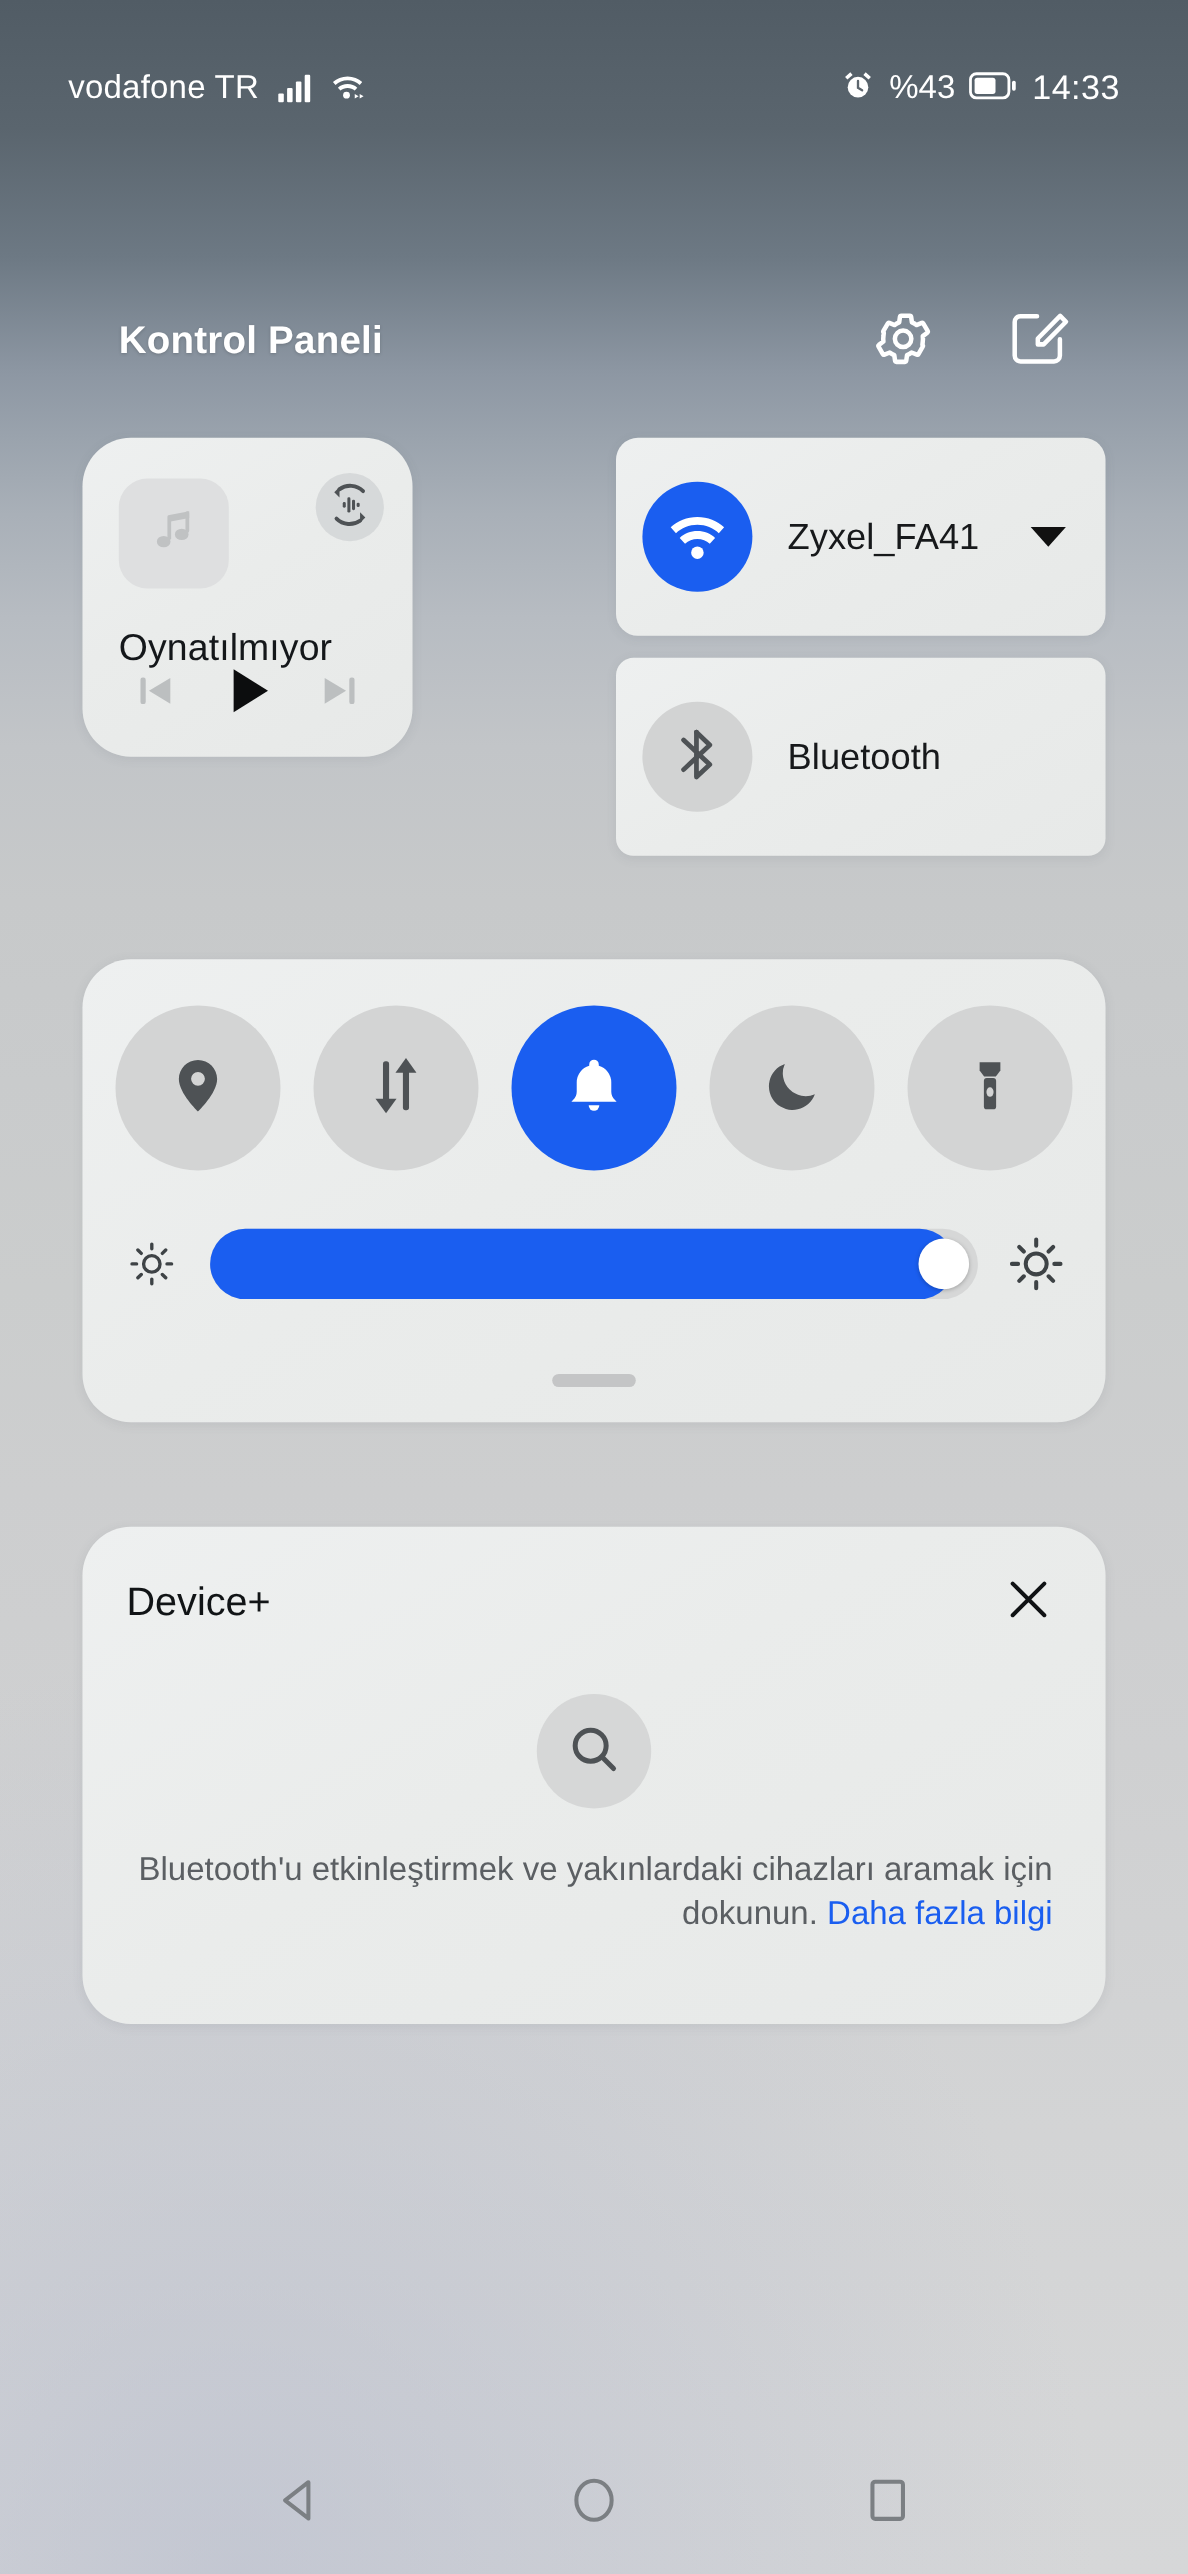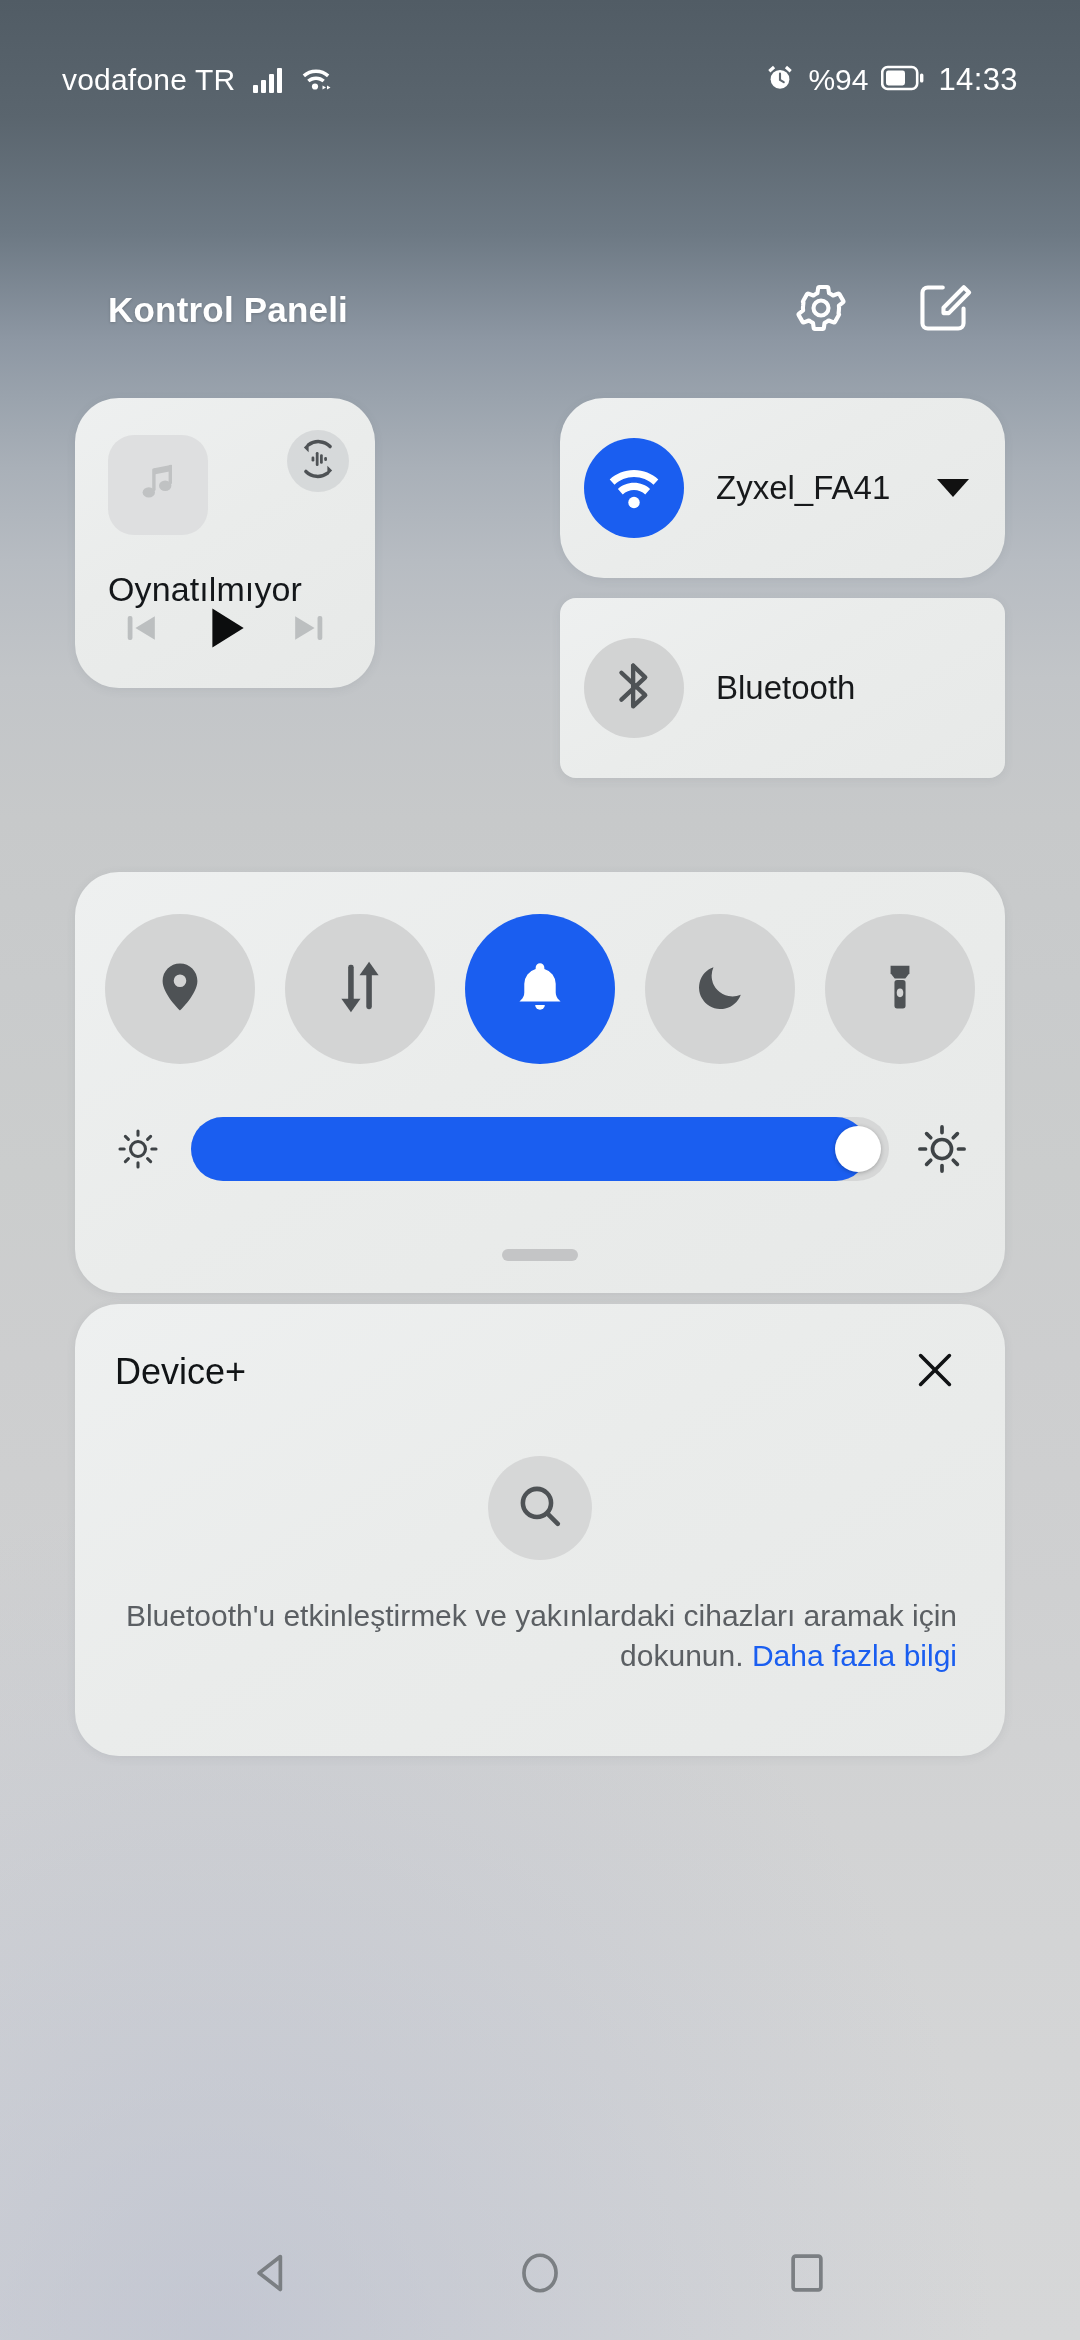--- a/index.html
+++ b/index.html
@@ -93,21 +93,21 @@
     font-size:34px; color:#14171a; letter-spacing:.1px; white-space:nowrap;
   }
   .media-controls{
     position:absolute; left:0; right:0; bottom:26px; height:64px;
     display:flex; align-items:center; justify-content:space-around;
     padding:0 26px;
   }
   .ctl{ width:64px; height:64px; display:flex; align-items:center; justify-content:center; }
 
   
-  #wifi-card{ left:560px; top:398px; width:445px; height:180px; }
+  #wifi-card{ left:560px; top:398px; width:445px; height:180px;border-radius:20px; }
   #bt-card{ left:560px; top:598px; width:445px; height:180px;border-radius:16px; }
   .tile-row{ position:absolute; inset:0; display:flex; align-items:center; padding-left:24px; }
   .tile-ic{
     width:100px; height:100px; border-radius:50%;
     display:flex; align-items:center; justify-content:center; flex:0 0 auto;
   }
   .tile-ic.on{ background:#1a5ef0; }
   .tile-ic.off{ background:#d2d3d3; }
   .tile-label{
     font-size:33px; color:#17191b; margin-left:32px;
@@ -149,21 +149,21 @@
     position:absolute; top:50%; transform:translate(-50%,-50%);
     width:46px; height:46px; border-radius:50%; background:#fff;
     box-shadow:0 1px 4px rgba(0,0,0,.25);
   }
   .grabber{
     position:absolute; left:50%; transform:translateX(-50%);
     bottom:32px; width:76px; height:12px; border-radius:6px; background:#c4c5c6;
   }
 
   
-  #device-card{ left:75px; top:1304px; width:930px; height:452px; }
+  #device-card{ left:75px; top:1388px; width:930px; height:452px; }
   .dev-head{
     position:absolute; left:40px; right:40px; top:36px; height:64px;
     display:flex; align-items:center; justify-content:space-between;
   }
   .dev-title{ font-size:36px; color:#111416; }
   .dev-close{ width:60px; height:60px; display:flex;align-items:center;justify-content:center; }
   .dev-search{
     position:absolute; left:50%; transform:translateX(-50%); top:152px;
     width:104px; height:104px; border-radius:50%; background:#d6d7d7;
     display:flex; align-items:center; justify-content:center;
@@ -207,21 +207,21 @@
       </span>
     </div>
     <div class="sb-right">
       <span>
         <svg width="30" height="30" viewBox="0 0 24 24">
           <circle cx="12" cy="13" r="7.5" fill="#fff"></circle>
           <path d="M2.6 5.6 6.4 2.2l1.7 1.9L4.3 7.5zM21.4 5.6 17.6 2.2l-1.7 1.9 3.8 3.4z" fill="#fff"></path>
           <path d="M12 8.5v5l3 1.8" stroke="#5d666e" stroke-width="1.7" fill="none" stroke-linecap="round"></path>
         </svg>
       </span>
-      <span class="sb-pct">%94</span>
+      <span class="sb-pct">%43</span>
       <span>
         <svg width="44" height="28" viewBox="0 0 44 28">
           <rect x="1.2" y="3" width="35" height="22" rx="5.5" fill="none" stroke="#fff" stroke-width="2.6"></rect>
           <rect x="5" y="6.6" width="19" height="14.8" rx="2.4" fill="#fff"></rect>
           <rect x="39" y="9.5" width="3.4" height="9" rx="1.6" fill="#fff"></rect>
         </svg>
       </span>
       <span class="sb-time">14:33</span>
     </div>
   </div>

